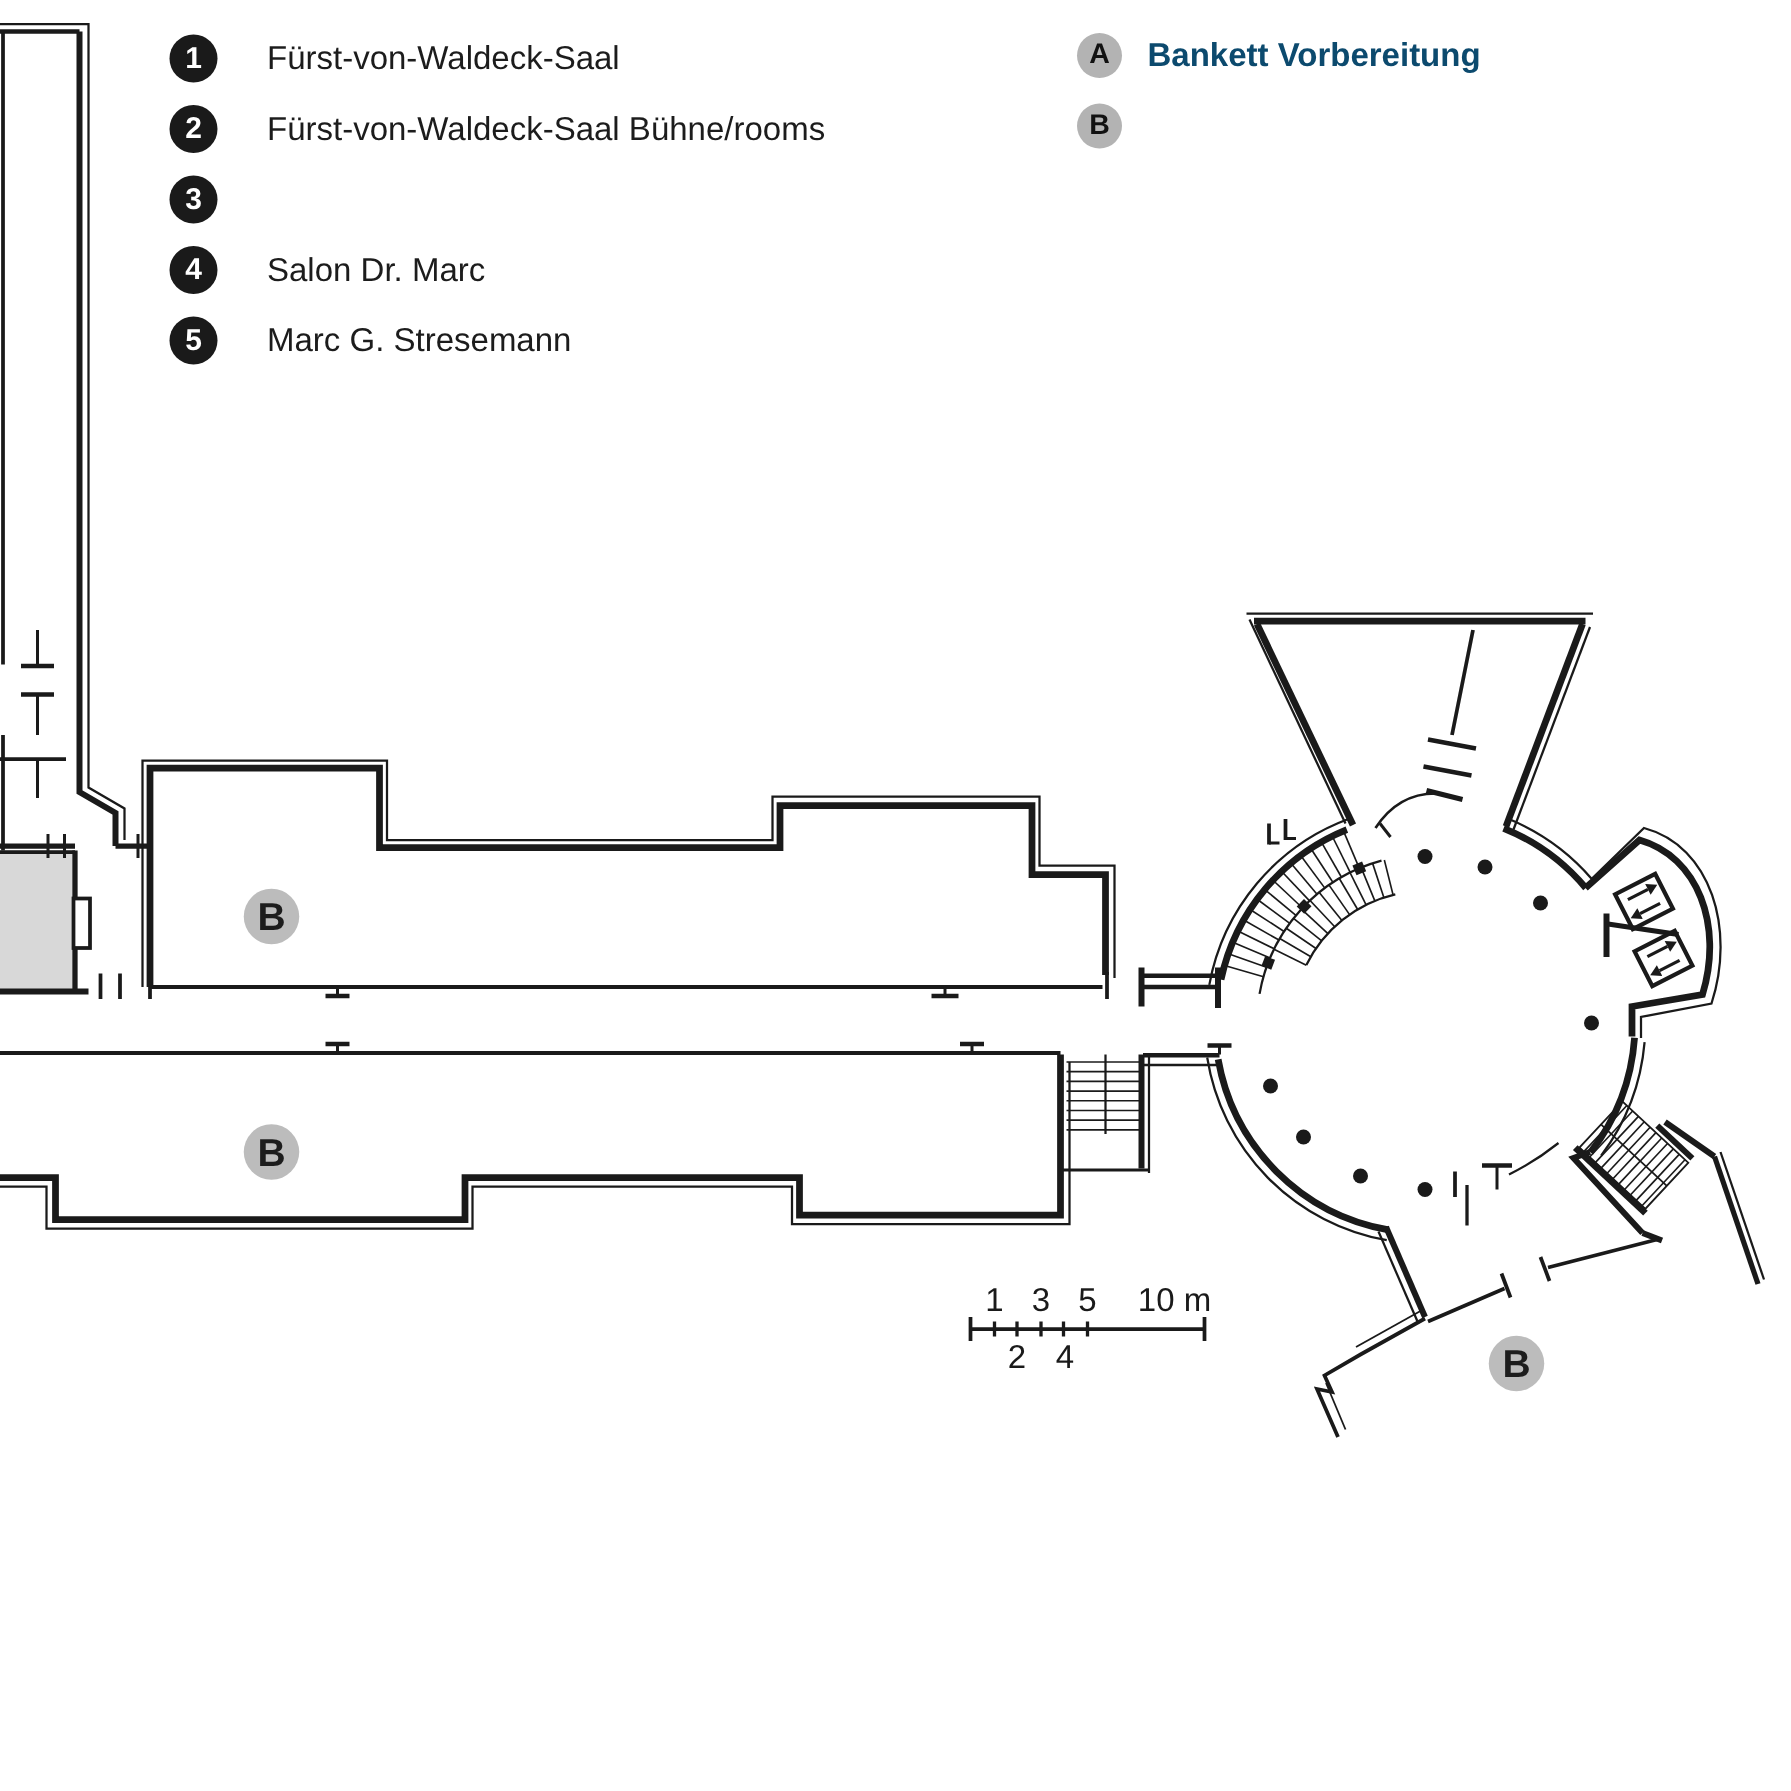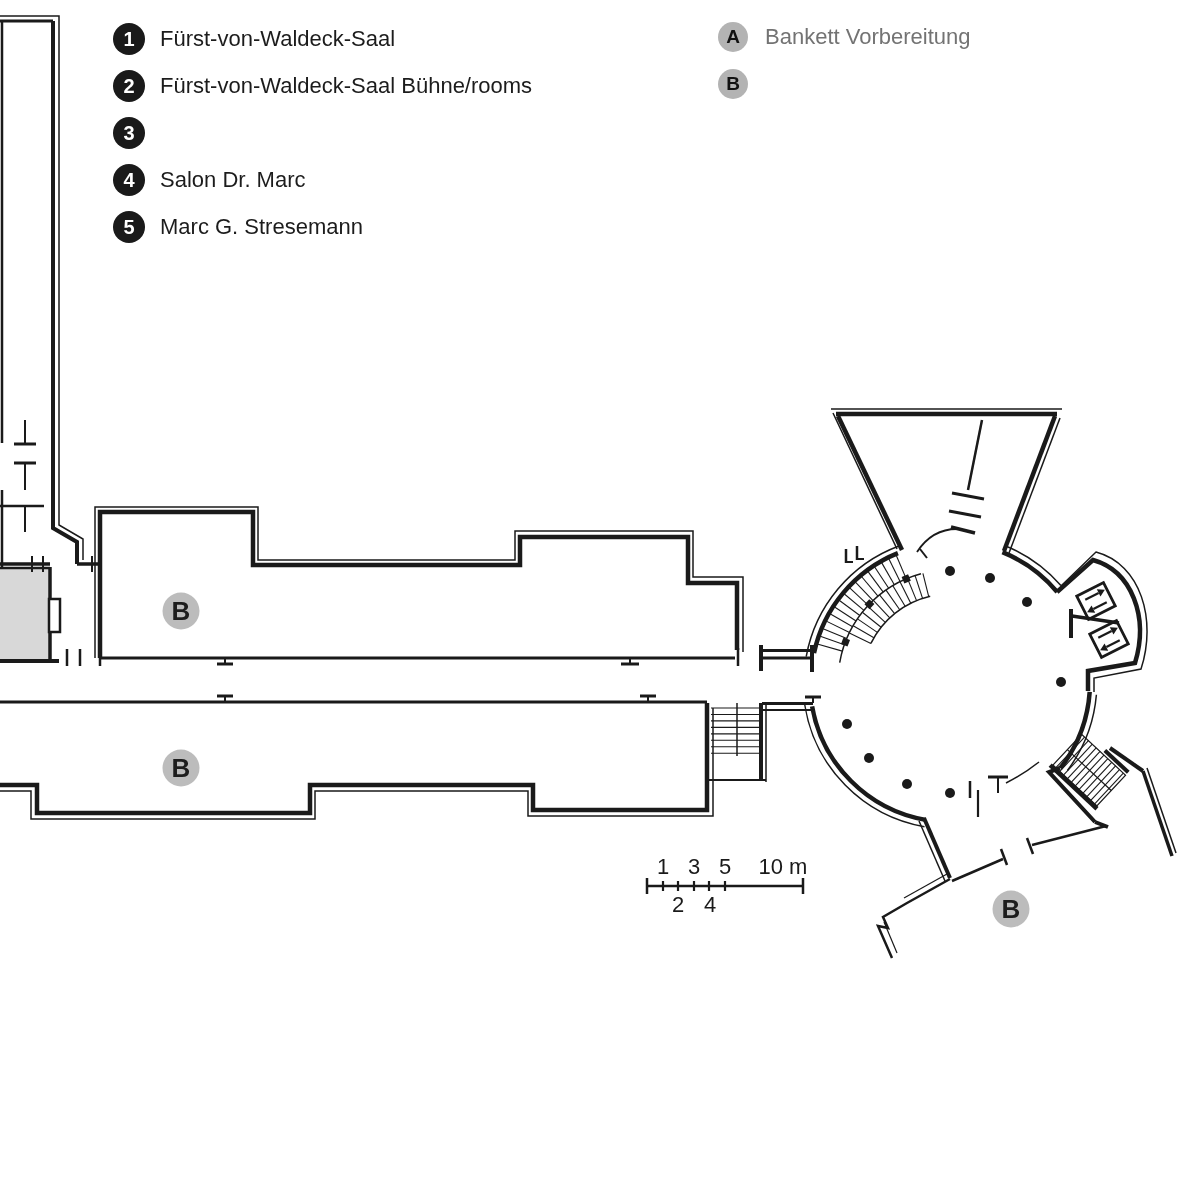--- a/index.html
+++ b/index.html
@@ -7,22 +7,22 @@
           font-family:"Liberation Sans",sans-serif;overflow:hidden;}
   
   .legend-numbered{position:absolute;left:113px;top:23px;}
   .legend-lettered{position:absolute;left:718px;top:22px;}
   .lrow{display:flex;align-items:center;height:32px;margin-bottom:15px;}
   .lrow-s{display:flex;align-items:center;height:30px;margin-bottom:17px;}
   .badge-dark{width:32px;height:32px;border-radius:50%;background:#1a1a1a;color:#fff;
     display:flex;align-items:center;justify-content:center;font-size:20px;font-weight:bold;flex:0 0 auto;}
   .badge-gray{width:30px;height:30px;border-radius:50%;background:#b3b3b3;color:#111;
     display:flex;align-items:center;justify-content:center;font-size:19px;font-weight:bold;flex:0 0 auto;}
-  .llabel{margin-left:15px;font-size:22px;color:#1c1c1c;white-space:nowrap;}
-  .llabel-s{margin-left:17px;font-size:22px;color:#737373;white-space:nowrap;}
+  .llabel{margin-left:33px;font-size:22px;color:#1c1c1c;white-space:nowrap;}
+  .llabel-s{margin-left:17px;font-size:22px;color:#0c4a6e;white-space:nowrap;font-weight:bold;}
   #plan-svg{position:absolute;left:0;top:0;}
   .planletter{font-size:26px;font-weight:bold;fill:#1d1d1d;}
   .scaletxt{font-size:22px;fill:#1a1a1a;}
 </style>
 </head>
 <body>
 
 <div class="canvas">
 
   <div class="legend-numbered">

